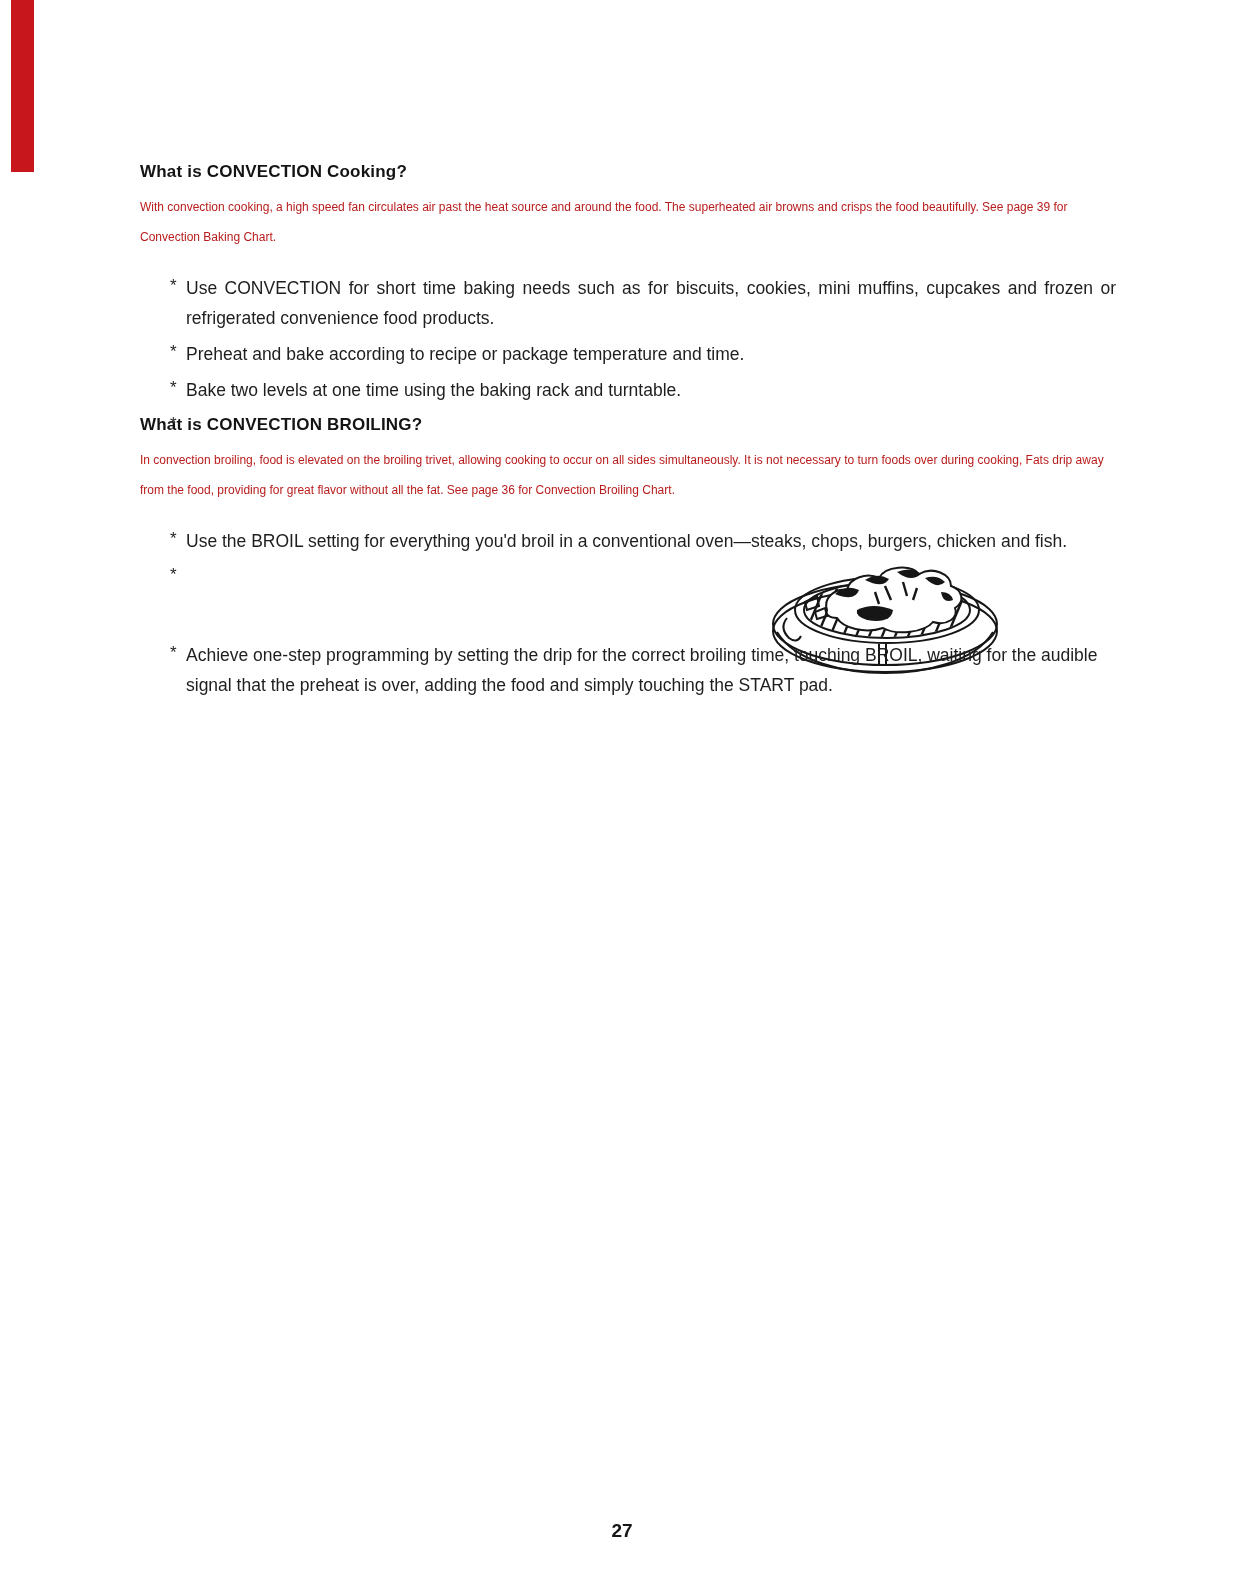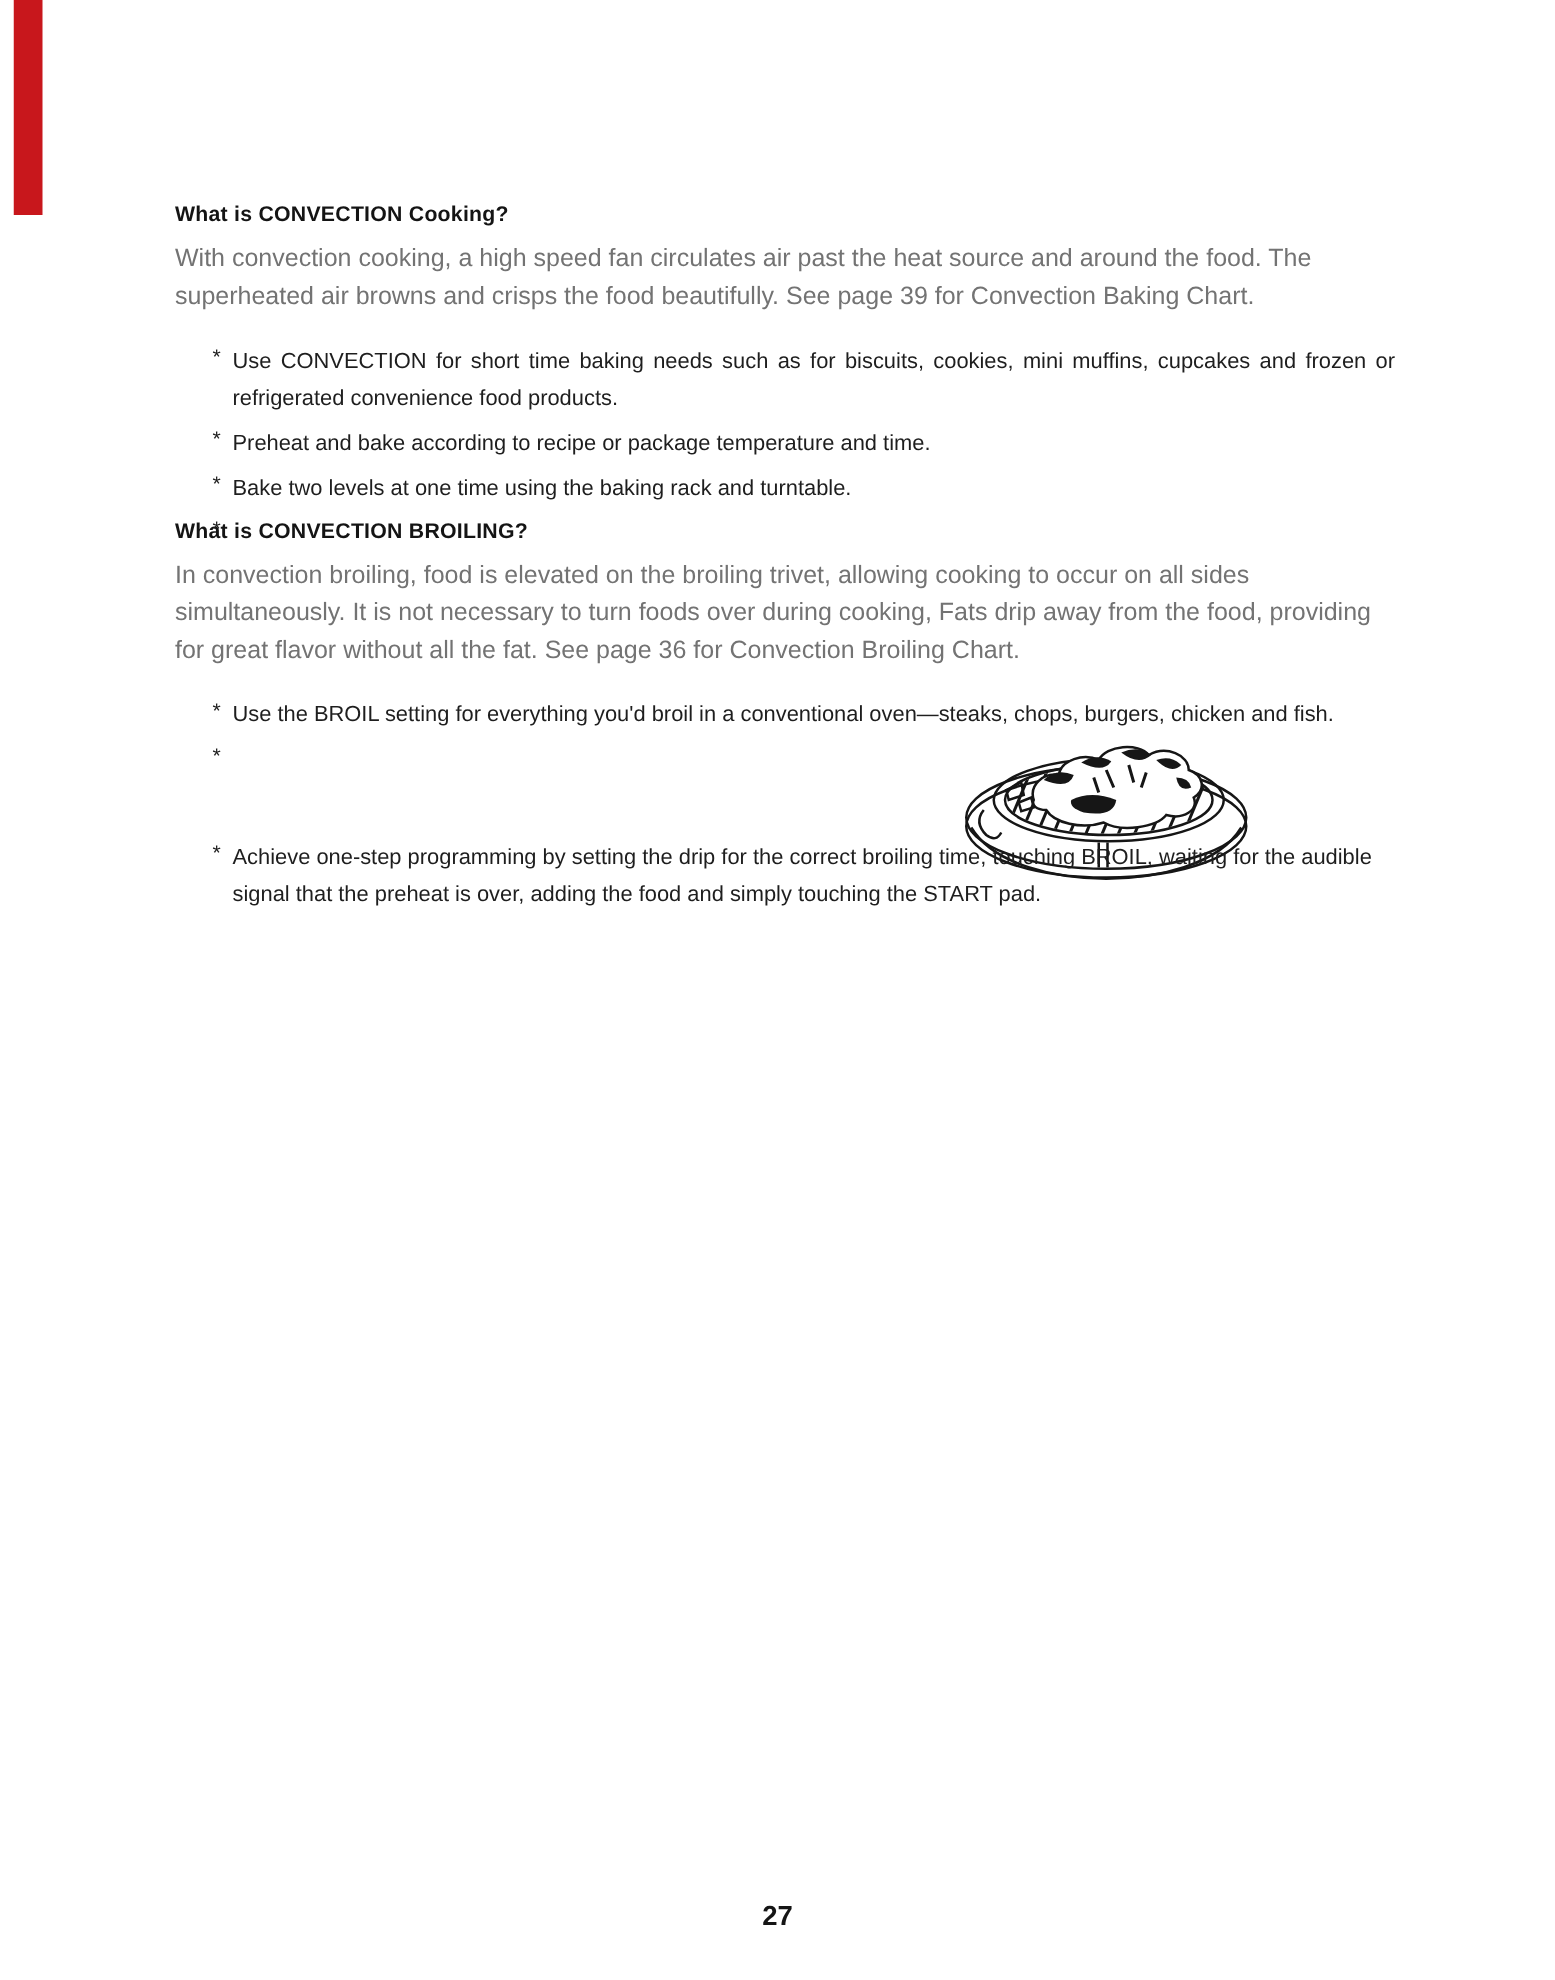--- a/index.html
+++ b/index.html
@@ -17,21 +17,21 @@
   .content{
     position:absolute;left:140px;top:158px;width:976px;
   }
   h1{
     margin:0 0 7px 0;
     font-size:17px;line-height:27px;font-weight:700;color:#141414;
     letter-spacing:0.2px;
   }
   .intro{
     margin:0;
-    font-size:20px;line-height:30px;color:#737373;
+    font-size:12px;line-height:30px;color:#b91c1c;
   }
   ul.bullets{
     list-style:none;
     margin:21px 0 0 0;
     padding:0 0 0 30px;
   }
   ul.bullets li{
     position:relative;
     padding-left:16px;
     font-size:17.5px;line-height:30px;color:#1e1e1e;
@@ -43,21 +43,21 @@
   }
   .justify{ text-align:justify; display:block; }
   .sec2{ }
   .fig-row .btext{ width:482px; }
   .figure{
     position:absolute; left:595px; top:-10px; width:242px; height:132px;
   }
   .last-bullet{ margin-top:84px !important; }
   .pagenum{
     position:absolute; top:1520px; left:0; width:100%;
-    text-align:center; font-size:22px; font-weight:700; color:#151515;
+    text-align:center; font-size:19px; font-weight:700; color:#151515;
   }
 </style>
 </head>
 <body>
 
 <div class="page">
 
   <div class="red-stripe" style="background: rgb(200, 23, 28);"></div>
 
   <div class="content">

